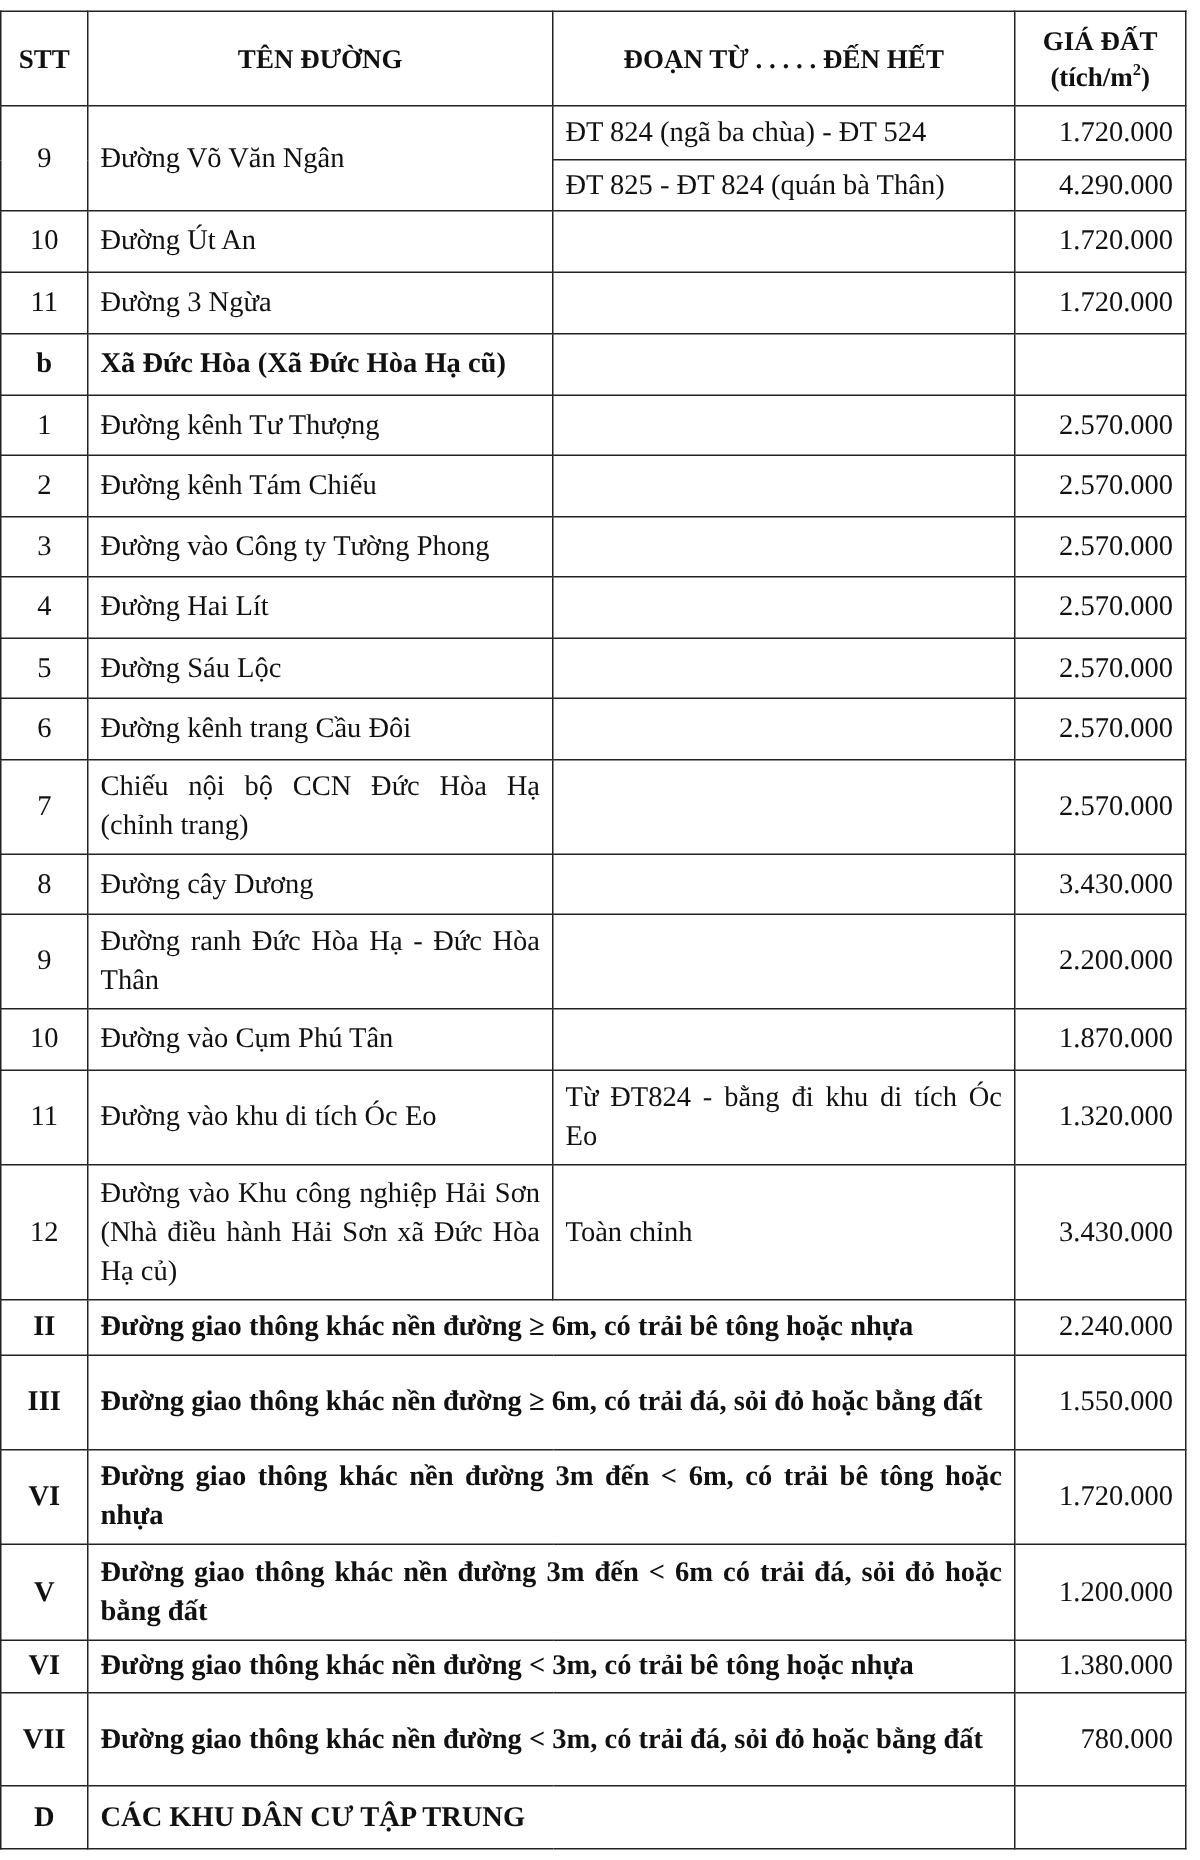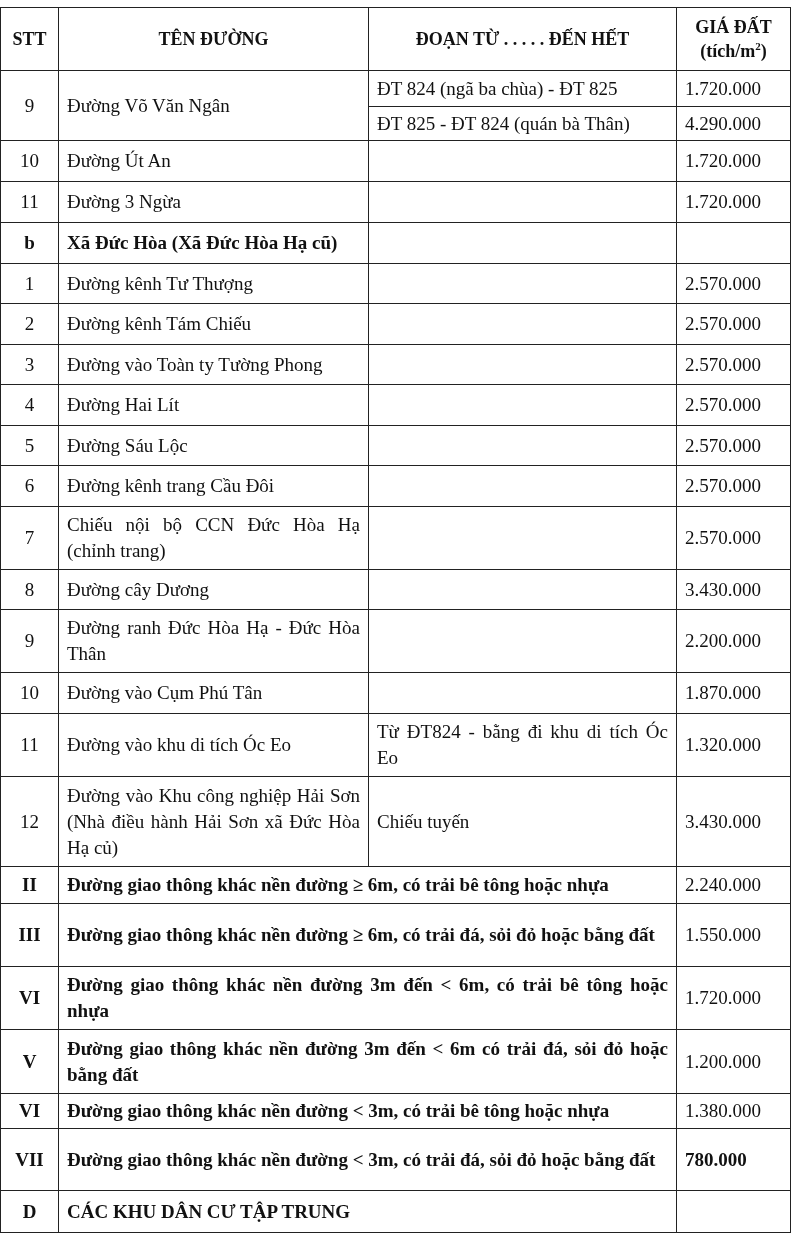--- a/index.html
+++ b/index.html
@@ -8,22 +8,22 @@
   table.price-table {
     position: absolute; left: 0; top: 7px;
     width: 790px; border-collapse: collapse; table-layout: fixed;
     font-size: 19px; line-height: 26px;
   }
   table.price-table td, table.price-table th {
     border: 1.5px solid #222; padding: 0 8px; vertical-align: middle;
   }
   th { font-weight: bold; text-align: center; font-size: 18px; line-height: 24px; }
   td.stt { text-align: center; }
-  td.price { text-align: left; padding-right: 14px; }
-  td.price.center { text-align: left; padding-right: 8px; font-weight: bold; }
+  td.price { text-align: right; padding-right: 14px; }
+  td.price.center { text-align: right; padding-right: 8px; }
   td.name { text-align: justify; text-align-last: left; }
   .bold { font-weight: bold; }
   sup { font-size: 11px; line-height: 0; }
 </style>
 </head>
 <body>
 
 <table class="price-table">
   <colgroup>
     <col style="width:58px">
@@ -39,21 +39,21 @@
       <th>
         <div>GIÁ ĐẤT</div>
         <div><span>(tích/m</span><sup>2</sup><span>)</span></div>
       </th>
     </tr>
   </thead>
   <tbody>
     <tr style="height:36px">
       <td class="stt" rowspan="2">9</td>
       <td class="name" rowspan="2">Đường Võ Văn Ngân</td>
-      <td>ĐT 824 (ngã ba chùa) - ĐT 825</td>
+      <td>ĐT 824 (ngã ba chùa) - ĐT 524</td>
       <td class="price">1.720.000</td>
     </tr>
     <tr style="height:34px">
       <td>ĐT 825 - ĐT 824 (quán bà Thân)</td>
       <td class="price">4.290.000</td>
     </tr>
 
     <tr style="height:41px">
       <td class="stt">10</td>
       <td class="name">Đường Út An</td>
@@ -81,21 +81,21 @@
       <td class="price">2.570.000</td>
     </tr>
     <tr style="height:41px">
       <td class="stt">2</td>
       <td class="name">Đường kênh Tám Chiếu</td>
       <td></td>
       <td class="price">2.570.000</td>
     </tr>
     <tr style="height:40px">
       <td class="stt">3</td>
-      <td class="name">Đường vào Toàn ty Tường Phong</td>
+      <td class="name">Đường vào Công ty Tường Phong</td>
       <td></td>
       <td class="price">2.570.000</td>
     </tr>
     <tr style="height:41px">
       <td class="stt">4</td>
       <td class="name">Đường Hai Lít</td>
       <td></td>
       <td class="price">2.570.000</td>
     </tr>
     <tr style="height:40px">
@@ -136,21 +136,21 @@
     </tr>
     <tr style="height:63px">
       <td class="stt">11</td>
       <td class="name">Đường vào khu di tích Óc Eo</td>
       <td class="name">Từ ĐT824 - bằng đi khu di tích Óc Eo</td>
       <td class="price">1.320.000</td>
     </tr>
     <tr style="height:90px">
       <td class="stt">12</td>
       <td class="name">Đường vào Khu công nghiệp Hải Sơn (Nhà điều hành Hải Sơn xã Đức Hòa Hạ củ)</td>
-      <td>Chiếu tuyến</td>
+      <td>Toàn chỉnh</td>
       <td class="price">3.430.000</td>
     </tr>
 
     <tr style="height:37px">
       <td class="stt bold">II</td>
       <td class="name bold" colspan="2">Đường giao thông khác nền đường ≥ 6m, có trải bê tông hoặc nhựa</td>
       <td class="price">2.240.000</td>
     </tr>
     <tr style="height:63px">
       <td class="stt bold">III</td>

